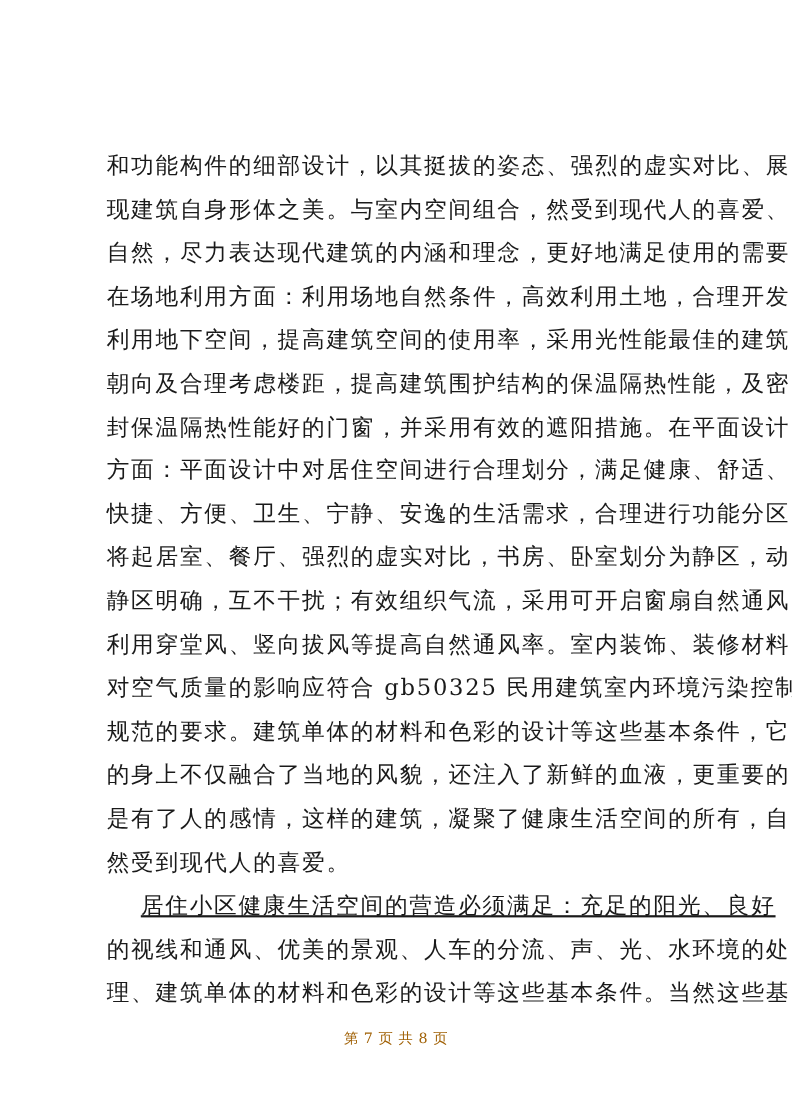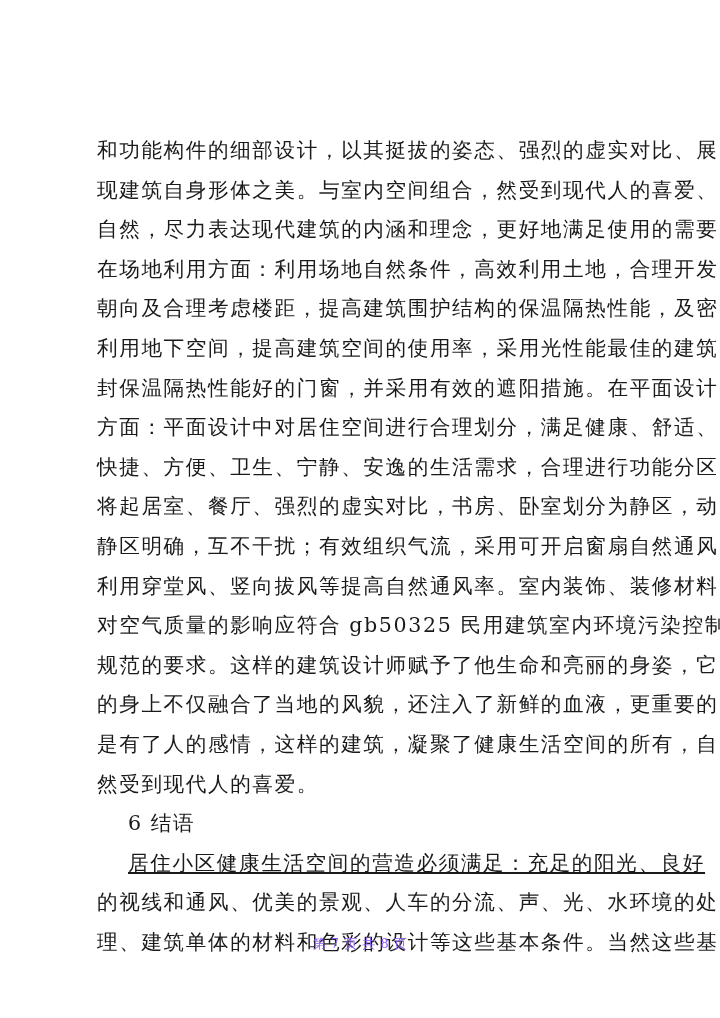--- a/index.html
+++ b/index.html
@@ -5,45 +5,44 @@
   html, body { margin: 0; padding: 0; background: #ffffff; }
   body { width: 720px; height: 1018px; position: relative; overflow: hidden;
          font-family: "DejaVu Serif", "Liberation Serif", serif; color: #1a1a1a; }
   .page { position: absolute; left: 0; top: 0; width: 720px; height: 1018px; background: #fff; }
   .body-text { position: absolute; left: 97px; top: 131px; width: 536px; }
   .line { height: 39.6px; line-height: 39.6px; font-size: 20.6px; white-space: nowrap;
           letter-spacing: 1.6px; overflow: visible; }
   .line.indent { padding-left: 31px; text-decoration: underline; }
   .line.heading { padding-left: 31px; }
   .footer { position: absolute; left: 0; width: 720px; top: 935px; text-align: center;
-            font-size: 13px; color: #8b5cf6; letter-spacing: 0.5px; }
+            font-size: 13px; color: #a16207; letter-spacing: 0.5px; }
 </style>
 </head>
 <body>
 
 <div class="page">
   <div class="body-text">
     <div class="line">和功能构件的细部设计，以其挺拔的姿态、强烈的虚实对比、展</div>
     <div class="line">现建筑自身形体之美。与室内空间组合，然受到现代人的喜爱、</div>
     <div class="line">自然，尽力表达现代建筑的内涵和理念，更好地满足使用的需要。</div>
     <div class="line">在场地利用方面：利用场地自然条件，高效利用土地，合理开发</div>
+    <div class="line">利用地下空间，提高建筑空间的使用率，采用光性能最佳的建筑</div>
     <div class="line">朝向及合理考虑楼距，提高建筑围护结构的保温隔热性能，及密</div>
-    <div class="line">利用地下空间，提高建筑空间的使用率，采用光性能最佳的建筑</div>
     <div class="line">封保温隔热性能好的门窗，并采用有效的遮阳措施。在平面设计</div>
     <div class="line">方面：平面设计中对居住空间进行合理划分，满足健康、舒适、</div>
     <div class="line">快捷、方便、卫生、宁静、安逸的生活需求，合理进行功能分区，</div>
     <div class="line">将起居室、餐厅、强烈的虚实对比，书房、卧室划分为静区，动</div>
     <div class="line">静区明确，互不干扰；有效组织气流，采用可开启窗扇自然通风、</div>
     <div class="line">利用穿堂风、竖向拔风等提高自然通风率。室内装饰、装修材料</div>
     <div class="line">对空气质量的影响应符合 gb50325 民用建筑室内环境污染控制</div>
-    <div class="line">规范的要求。这样的建筑设计师赋予了他生命和亮丽的身姿，它</div>
+    <div class="line">规范的要求。建筑单体的材料和色彩的设计等这些基本条件，它</div>
     <div class="line">的身上不仅融合了当地的风貌，还注入了新鲜的血液，更重要的</div>
     <div class="line">是有了人的感情，这样的建筑，凝聚了健康生活空间的所有，自</div>
     <div class="line">然受到现代人的喜爱。</div>
-    <div class="line heading">6 结语</div>
     <div class="line indent">居住小区健康生活空间的营造必须满足：充足的阳光、良好</div>
     <div class="line">的视线和通风、优美的景观、人车的分流、声、光、水环境的处</div>
     <div class="line">理、建筑单体的材料和色彩的设计等这些基本条件。当然这些基</div>
   </div>
   <div class="footer">
     <span>第 7 页  共 8 页</span>
   </div>
 </div>
 
 </body></html>

